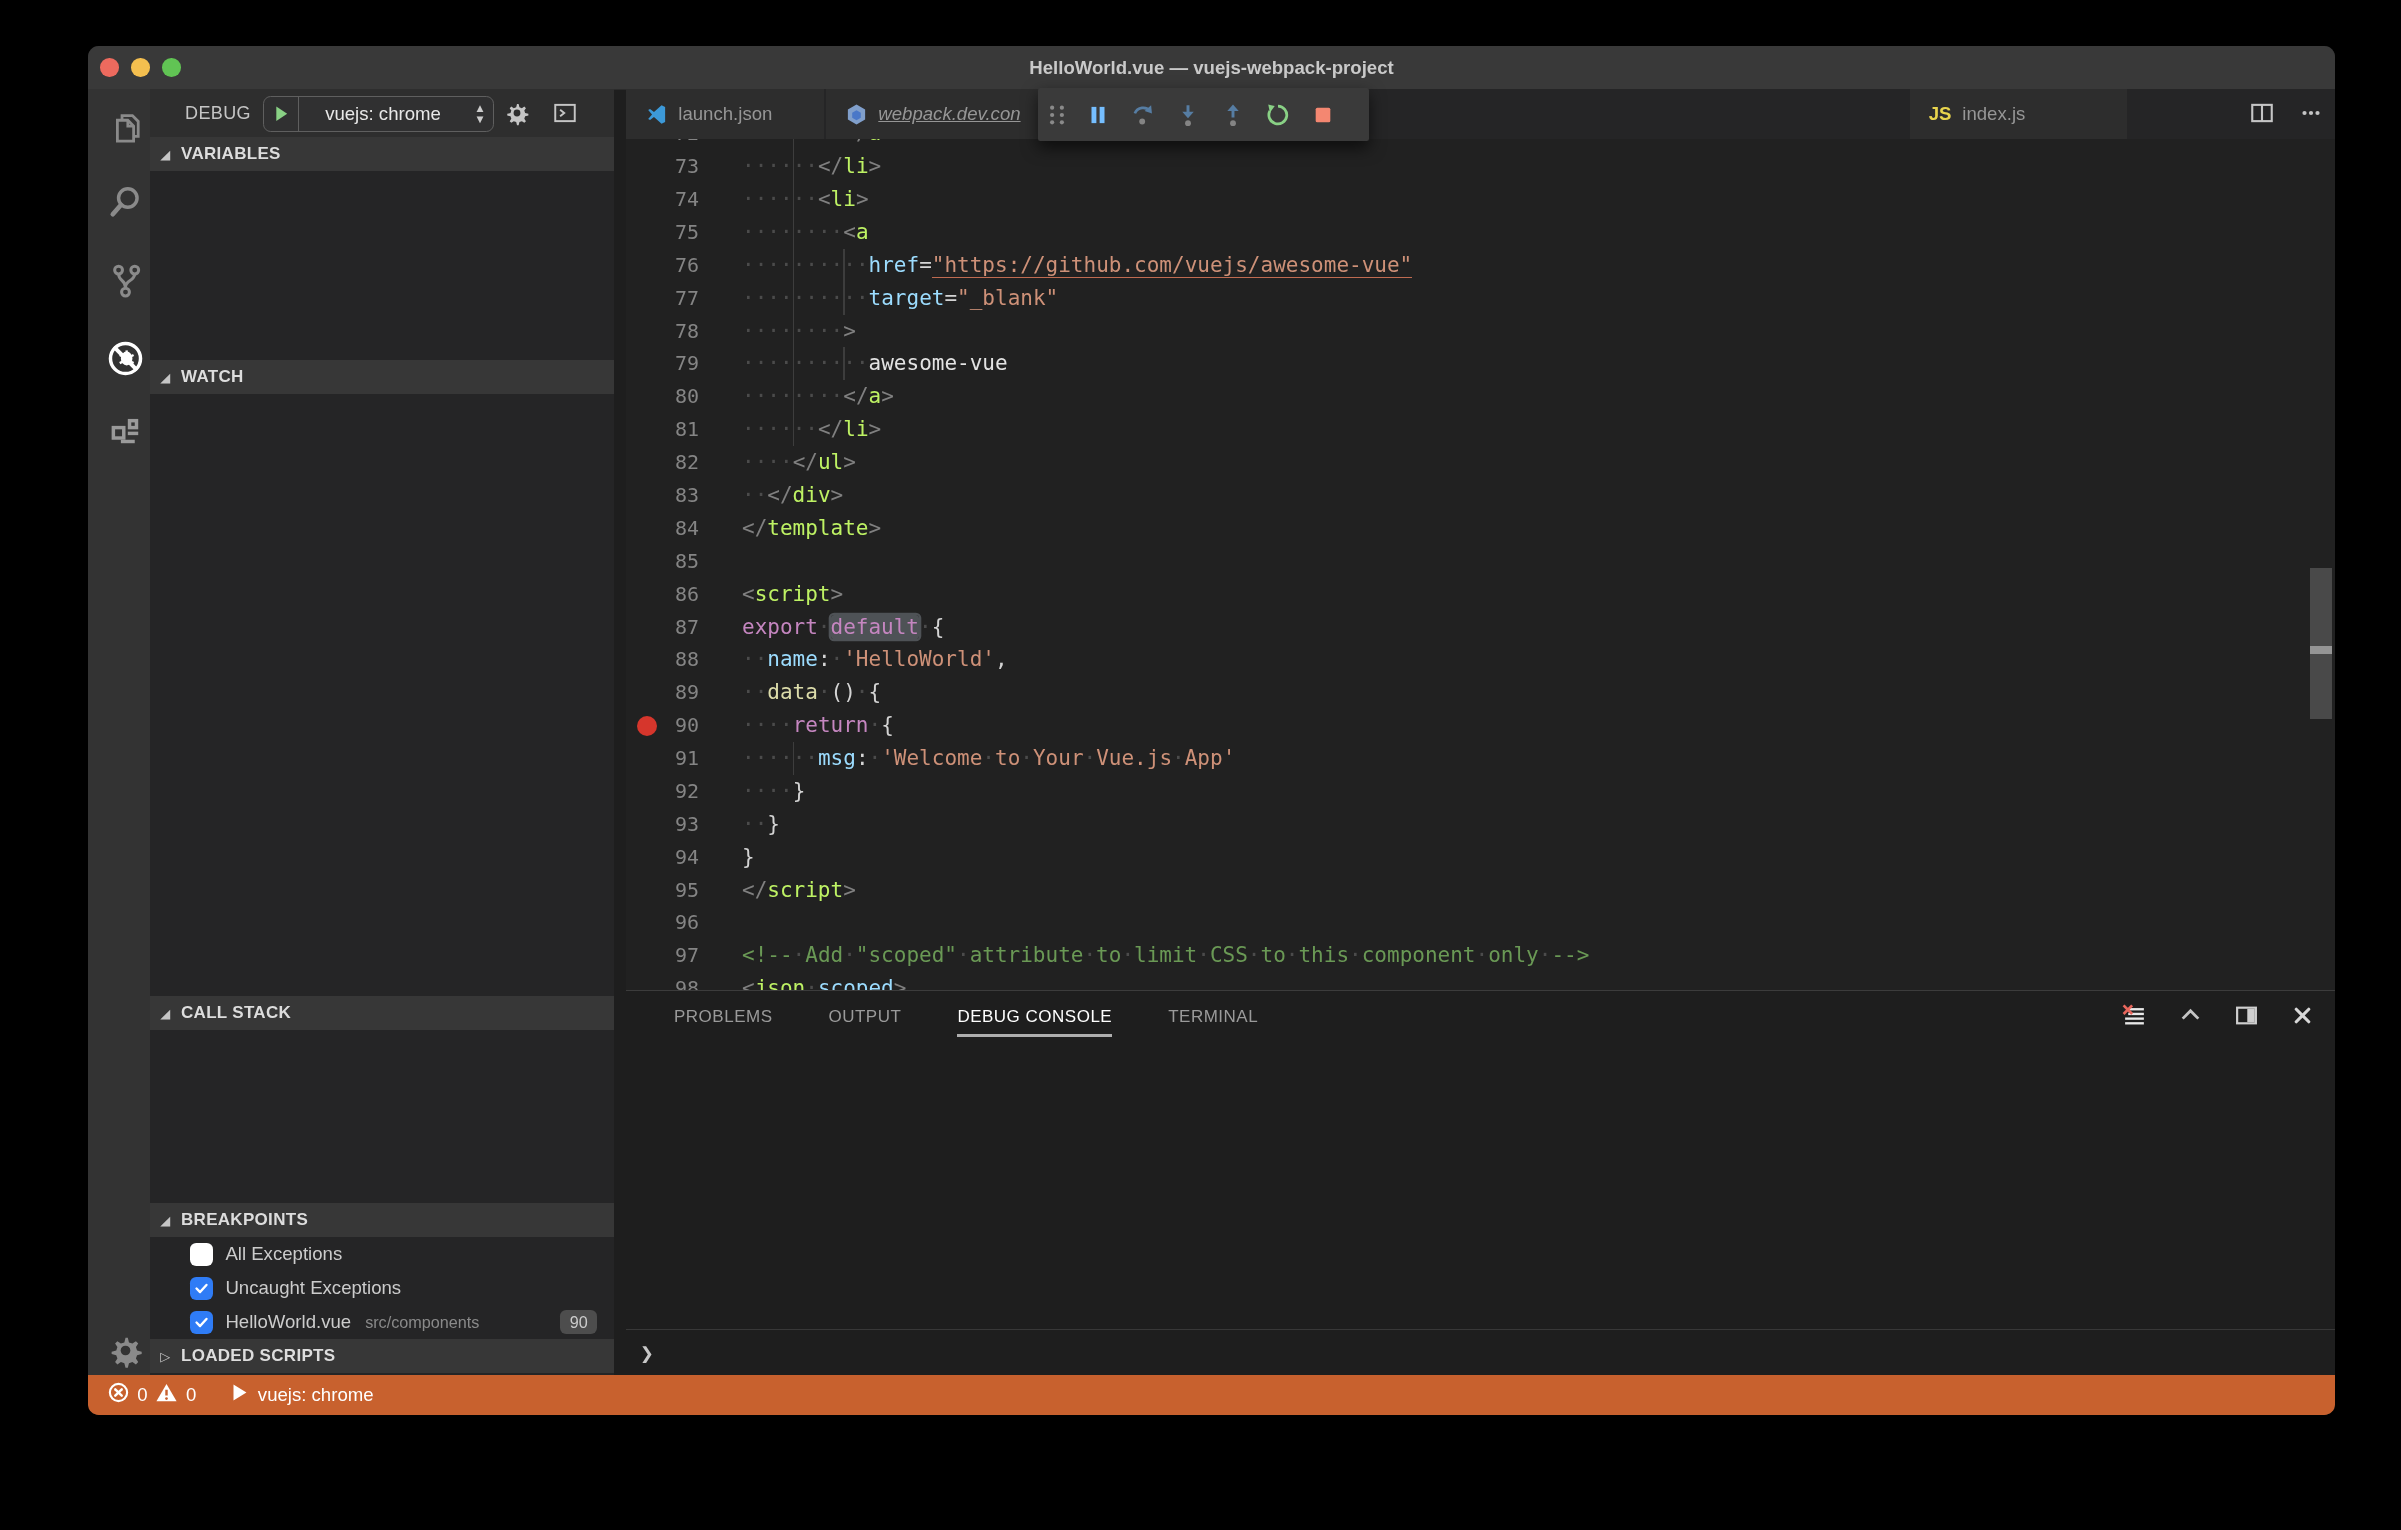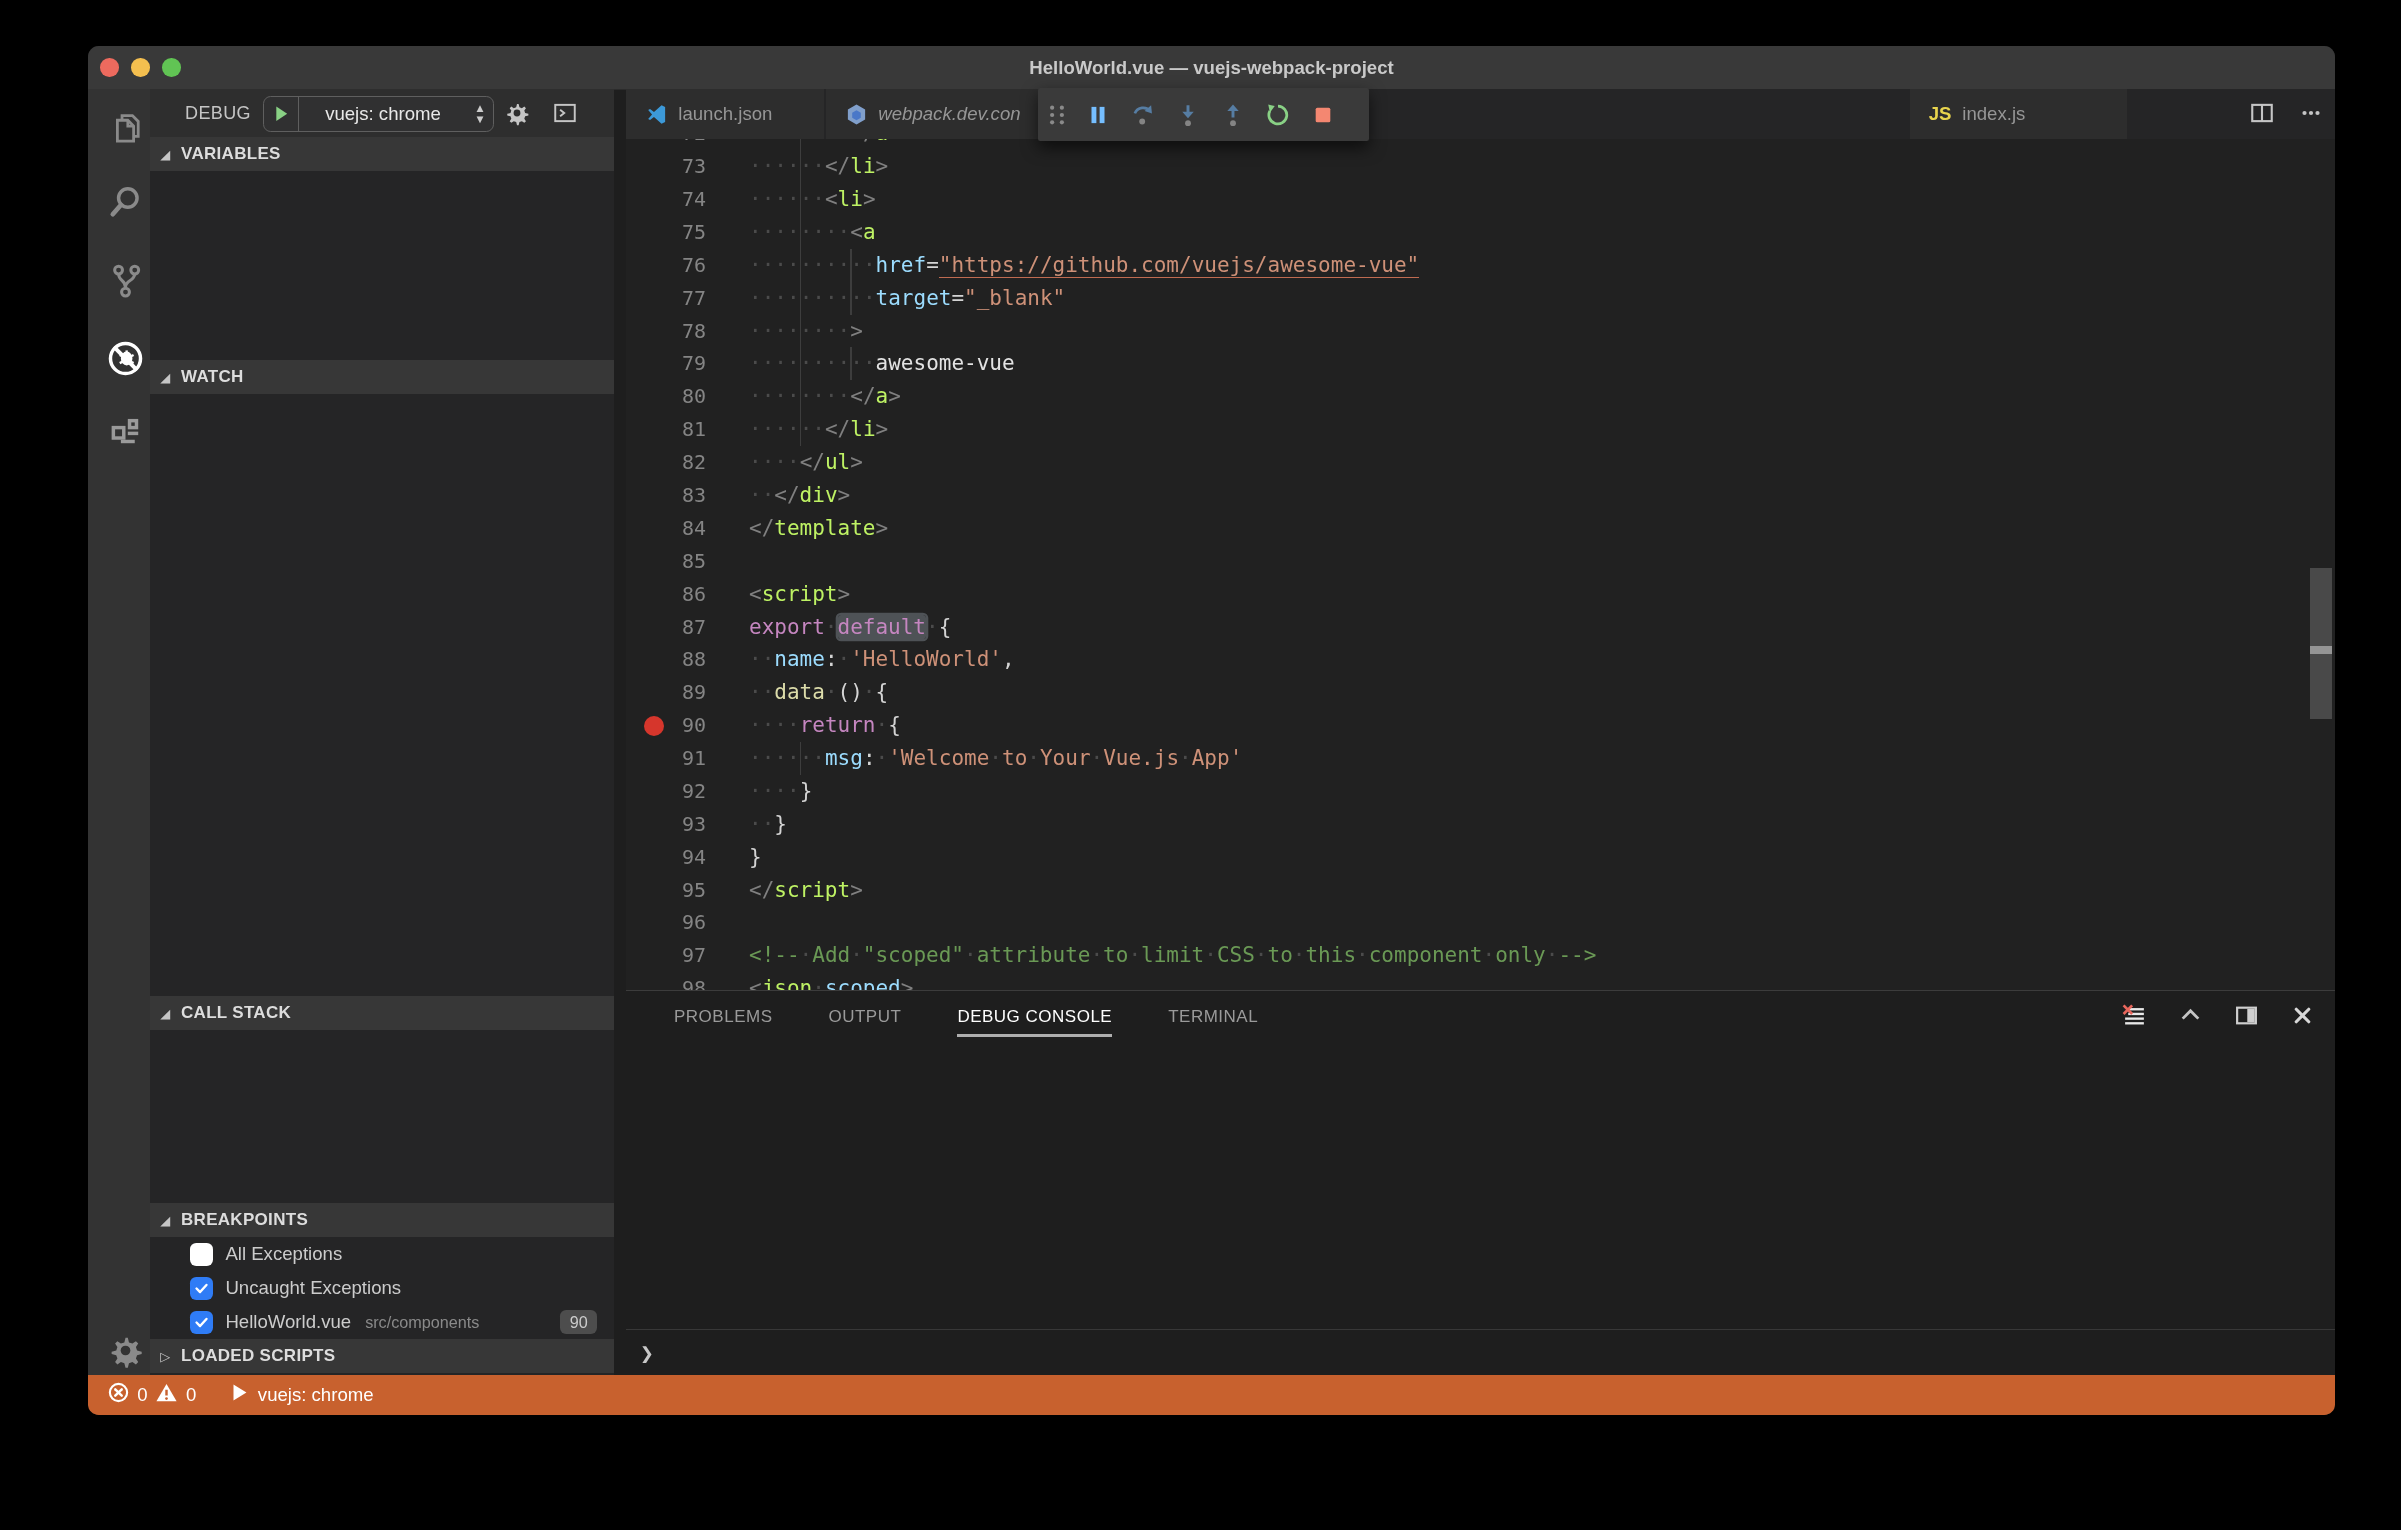--- a/index.html
+++ b/index.html
@@ -31,30 +31,30 @@
   .chk{width:23px;height:23px;border-radius:6.2px;margin-left:40px;margin-right:12.4px;flex:none;display:flex;align-items:center;justify-content:center;}
   .chk.off{background:#ffffff;}
   .chk.on{background:#2f7cf6;}
   .bp-label{color:#cccccc;font-size:18.6px;white-space:nowrap;}
   .bp-path{color:#8a8a8a;font-size:16.2px;margin-left:14px;flex:1;white-space:nowrap;overflow:hidden;}
   .bp-badge{background:#4d4d4d;color:#cccccc;font-size:16.2px;border-radius:6.2px;padding:2.3px 9.3px;margin-right:17px;flex:none;}
   
   .tabbar{position:absolute;left:538px;top:43px;right:0;height:50px;background:#252526;}
   .tab{position:absolute;top:0;height:50px;background:#2d2d2d;display:flex;align-items:center;color:#969696;font-size:18.6px;}
   .tab .ticon{width:26px;height:26px;margin:0 9.3px 0 17px;display:flex;align-items:center;justify-content:center;flex:none;}
-  .tab.italic .tlabel{font-style:italic;}
+  .tab.italic .tlabel{font-style:italic;text-decoration:underline;}
   .tlabel{white-space:nowrap;overflow:hidden;}
   .js-badge{color:#e8d44d;font-weight:bold;font-size:18.6px;}
   .tab-actions{position:absolute;top:0;right:10.8px;height:50px;display:flex;align-items:center;gap:23px;}
   .tab-actions svg{width:26px;height:26px;}
   .debug-toolbar{position:absolute;left:950px;top:42px;width:331px;height:53px;background:#3a3a3a;border-radius:2.3px;box-shadow:0 6.2px 15.5px rgba(0,0,0,.6);display:flex;align-items:center;z-index:5;}
   .dtb-btn{width:45px;height:100%;display:flex;align-items:center;justify-content:center;}
   .dtb-btn svg{width:26px;height:26px;}
   .editor-content{position:absolute;left:538px;top:93px;right:0;height:851px;background:#212121;overflow:hidden;}
-  .crow{position:absolute;left:12px;width:100%;height:33px;}
+  .crow{position:absolute;left:5px;width:100%;height:33px;}
   .gut{position:absolute;left:0;top:0;width:111px;height:100%;}
   .lnum{position:absolute;right:43px;top:0;height:100%;line-height:33px;color:#858585;font:20px/33px "DejaVu Sans Mono",monospace;}
   .bpdot{position:absolute;left:6.2px;top:50%;margin-top:-10px;width:20px;height:20px;border-radius:50%;background:#d6362c;}
   .cline{position:absolute;left:111px;top:0;height:100%;font:21px/33px "DejaVu Sans Mono",monospace;white-space:pre;color:#d4d4d4;}
   .guide{position:absolute;top:0;bottom:0;width:1.5px;background:#3d3d3d;}
   .tag{color:#bef264;} .brk{color:#808080;} .attr{color:#9cdcfe;} .prop{color:#9cdcfe;}
   .str{color:#ce9178;} .strl{color:#ce9178;border-bottom:1.5px solid #bf6b51;}
   .kw{color:#c586c0;} .fn{color:#dcdcaa;} .punc{color:#d4d4d4;} .com{color:#6a9955;} .txt{color:#e3e3e3;}
   .ws{color:#4b4b4b;}
   .kwsel{color:#c586c0;background:#4e5256;border-radius:3.1px;box-shadow:0 0 0 2.3px #4e5256;}

